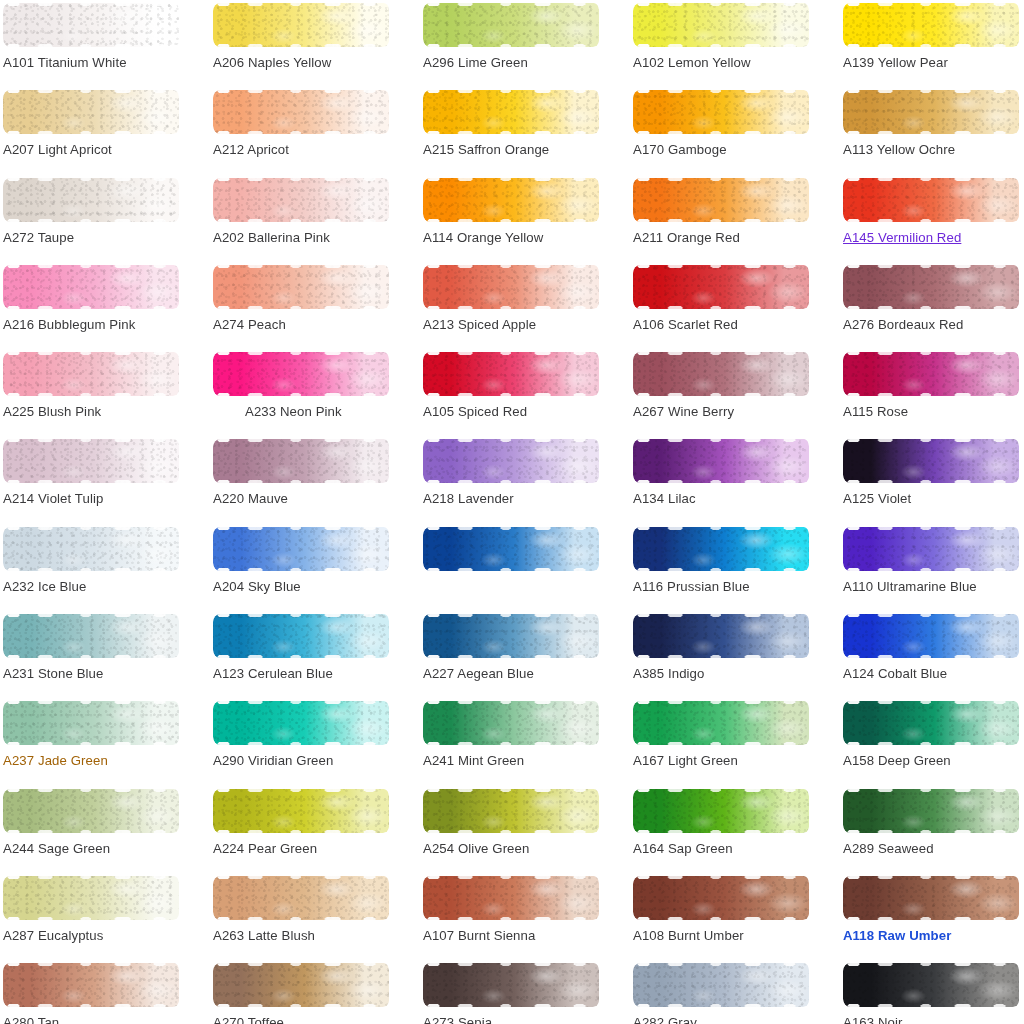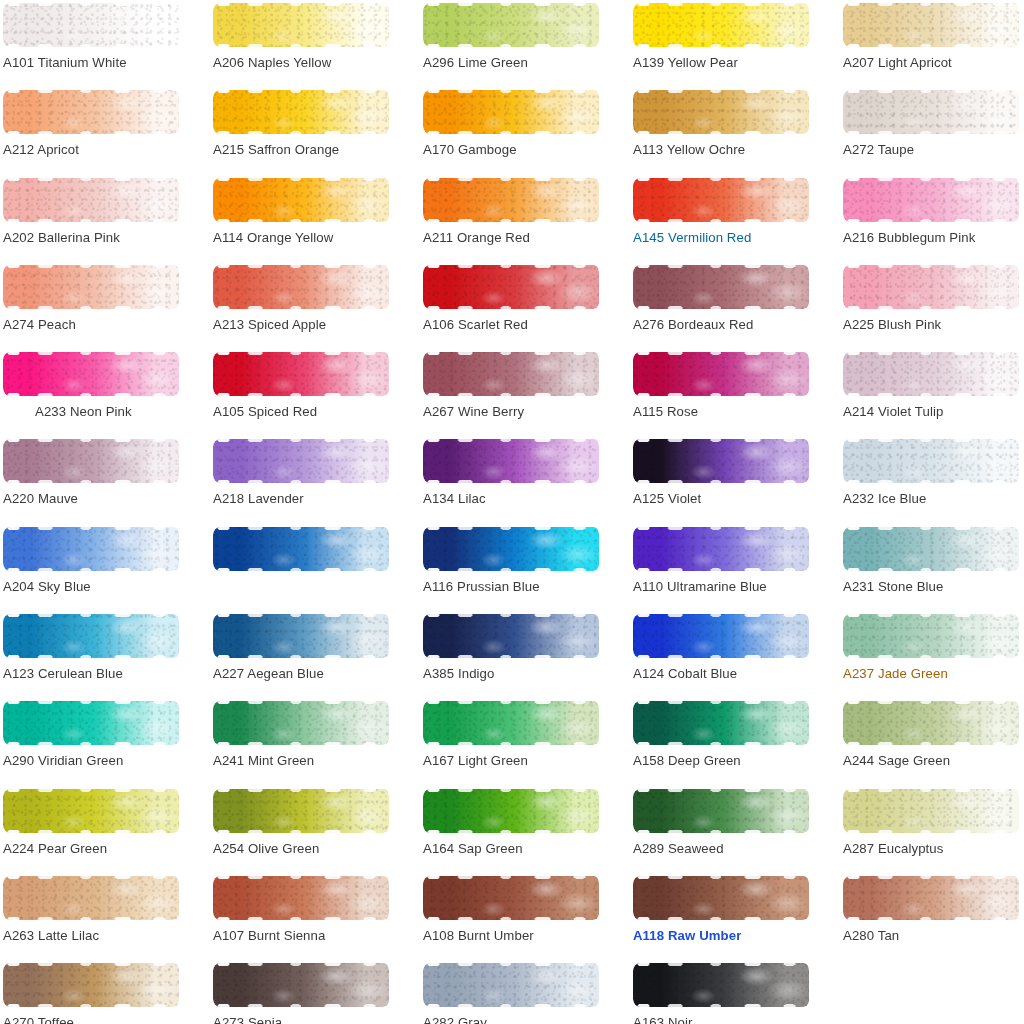--- a/index.html
+++ b/index.html
@@ -138,20 +138,30 @@
         <div class="wash" style="background: linear-gradient(90deg, rgb(180, 209, 94) 0%, rgb(180, 209, 94) 16%, rgb(203, 221, 124) 52%, rgb(233, 238, 187) 86%, rgb(233, 238, 187) 100%);"></div>
         <div class="grain" style="background-position: 1px 1px, 6px 1px, 2px 4px, 8px 2px, 6px 6px, 0px 6px;"></div>
         <div class="bloom"></div>
         <div class="edge-top"></div>
         <div class="edge-bot"></div>
       </div>
       <div class="swatch-label" style="color: rgb(58, 58, 60);">A296 Lime Green</div>
     </div>
     <div class="swatch-cell">
       <div class="swatch-paint">
+        <div class="wash" style="background: linear-gradient(90deg, rgb(237, 237, 61) 0%, rgb(237, 237, 61) 16%, rgb(240, 240, 137) 52%, rgb(251, 251, 228) 86%, rgb(251, 251, 228) 100%);"></div>
+        <div class="grain" style="background-position: 8px 6px, 9px 5px, 3px 6px, 12px 8px, 4px 9px, 6px 5px;"></div>
+        <div class="bloom"></div>
+        <div class="edge-top"></div>
+        <div class="edge-bot"></div>
+      </div>
+      <div class="swatch-label" style="color: rgb(58, 58, 60);">A102 Lemon Yellow</div>
+    </div>
+    <div class="swatch-cell">
+      <div class="swatch-paint">
         <div class="wash" style="background: linear-gradient(90deg, rgb(255, 224, 0) 0%, rgb(255, 224, 0) 16%, rgb(255, 233, 36) 52%, rgb(250, 245, 182) 86%, rgb(250, 245, 182) 100%);"></div>
         <div class="grain" style="background-position: 2px 2px, 1px 2px, 4px 8px, 1px 4px, 2px 1px, 0px 4px;"></div>
         <div class="bloom"></div>
         <div class="edge-top"></div>
         <div class="edge-bot"></div>
       </div>
       <div class="swatch-label" style="color: rgb(58, 58, 60);">A139 Yellow Pear</div>
     </div>
     <div class="swatch-cell">
       <div class="swatch-paint">
@@ -244,21 +254,21 @@
       <div class="swatch-label" style="color: rgb(58, 58, 60);">A211 Orange Red</div>
     </div>
     <div class="swatch-cell">
       <div class="swatch-paint">
         <div class="wash" style="background: linear-gradient(90deg, rgb(232, 52, 30) 0%, rgb(232, 52, 30) 16%, rgb(239, 106, 68) 52%, rgb(247, 215, 196) 86%, rgb(247, 215, 196) 100%);"></div>
         <div class="grain" style="background-position: 7px 7px, 9px 0px, 6px 4px, 11px 4px, 2px 9px, 0px 2px;"></div>
         <div class="bloom"></div>
         <div class="edge-top"></div>
         <div class="edge-bot"></div>
       </div>
-      <div class="swatch-label" style="color: #0369a1;">A145 Vermilion Red</div>
+      <div class="swatch-label" style="color: #6d28d9; text-decoration: underline;">A145 Vermilion Red</div>
     </div>
     <div class="swatch-cell">
       <div class="swatch-paint">
         <div class="wash" style="background: linear-gradient(90deg, rgb(248, 140, 187) 0%, rgb(248, 140, 187) 16%, rgb(247, 174, 208) 52%, rgb(250, 227, 238) 86%, rgb(250, 227, 238) 100%);"></div>
         <div class="grain" style="background-position: 1px 3px, 1px 4px, 7px 6px, 0px 0px, 0px 1px, 6px 1px;"></div>
         <div class="bloom"></div>
         <div class="edge-top"></div>
         <div class="edge-bot"></div>
       </div>
       <div class="swatch-label" style="color: rgb(58, 58, 60);">A216 Bubblegum Pink</div>
@@ -614,21 +624,21 @@
       <div class="swatch-label" style="color: rgb(58, 58, 60);">A287 Eucalyptus</div>
     </div>
     <div class="swatch-cell">
       <div class="swatch-paint">
         <div class="wash" style="background: linear-gradient(90deg, rgb(215, 159, 117) 0%, rgb(215, 159, 117) 16%, rgb(223, 183, 139) 52%, rgb(243, 224, 196) 86%, rgb(243, 224, 196) 100%);"></div>
         <div class="grain" style="background-position: 6px 3px, 10px 1px, 3px 6px, 9px 6px, 8px 10px, 6px 5px;"></div>
         <div class="bloom"></div>
         <div class="edge-top"></div>
         <div class="edge-bot"></div>
       </div>
-      <div class="swatch-label" style="color: rgb(58, 58, 60);">A263 Latte Lilac</div>
+      <div class="swatch-label" style="color: rgb(58, 58, 60);">A263 Latte Blush</div>
     </div>
     <div class="swatch-cell">
       <div class="swatch-paint">
         <div class="wash" style="background: linear-gradient(90deg, rgb(176, 79, 54) 0%, rgb(176, 79, 54) 16%, rgb(203, 122, 90) 52%, rgb(236, 213, 198) 86%, rgb(236, 213, 198) 100%);"></div>
         <div class="grain" style="background-position: 0px 8px, 2px 5px, 4px 8px, 13px 2px, 6px 2px, 0px 4px;"></div>
         <div class="bloom"></div>
         <div class="edge-top"></div>
         <div class="edge-bot"></div>
       </div>
       <div class="swatch-label" style="color: rgb(58, 58, 60);">A107 Burnt Sienna</div>

